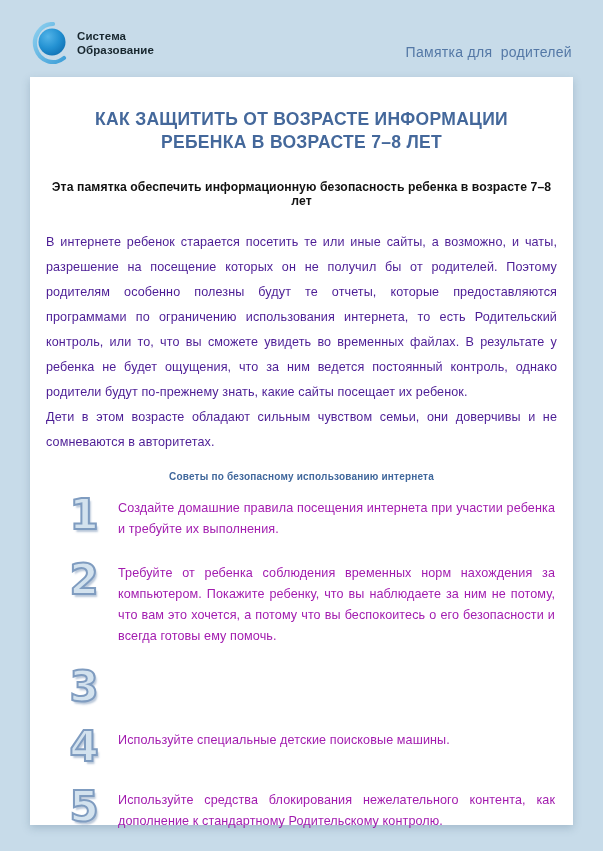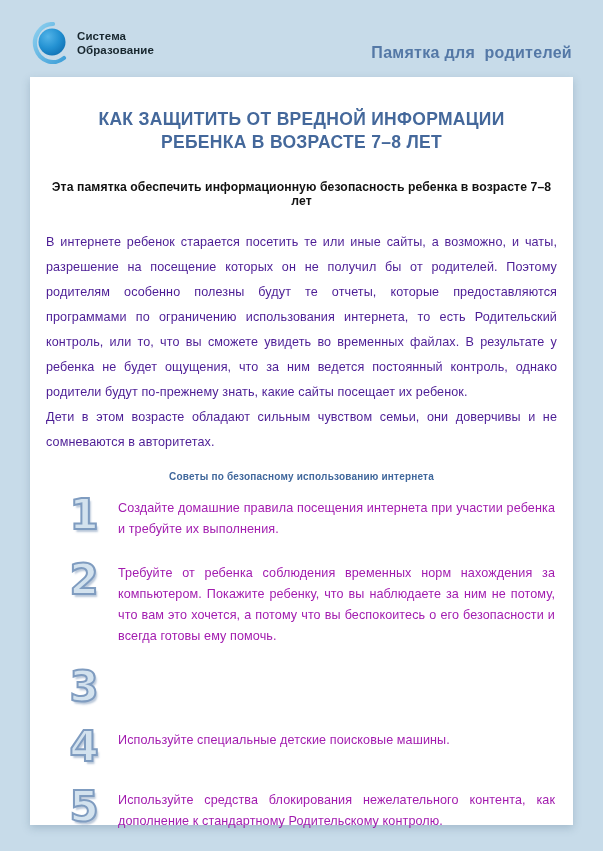--- a/index.html
+++ b/index.html
@@ -17,21 +17,21 @@
     display: flex; justify-content: space-between; align-items: flex-start;
   }
   .logo { display: flex; align-items: center; gap: 7px; }
   .logo-icon { width: 40px; height: 42px; flex: 0 0 auto; }
   .logo-text {
     font-size: 11.5px; font-weight: 700; color: #17262e;
     line-height: 14px; letter-spacing: 0.1px;
   }
   .tagline {
     margin-top: 22px;
-    font-size: 16px; font-weight: 700; color: #5478a6;
+    font-size: 14px; font-weight: 400; color: #5478a6;
     letter-spacing: 0.3px; white-space: pre; margin-left: 28px;
   }
 
   
   .card {
     position: absolute; left: 30px; top: 77px;
     width: 543px; height: 748px;
     background: #ffffff;
     box-shadow: 0 3px 8px rgba(60, 90, 120, 0.25);
     padding: 31px 16px 0 16px;
@@ -117,21 +117,21 @@
         <div>Система</div>
         <div>Образование</div>
       </span>
     </div>
     <div class="tagline">Памятка для  родителей</div>
   </div>
 
   <div class="card">
 
     <div class="doc-title">
-      <div>КАК ЗАЩИТИТЬ ОТ ВРЕДНОЙ ИНФОРМАЦИИ</div>
+      <div>КАК ЗАЩИТИТЬ ОТ ВОЗРАСТЕ ИНФОРМАЦИИ</div>
       <div>РЕБЕНКА В ВОЗРАСТЕ 7–8 ЛЕТ</div>
     </div>
 
     <div class="doc-subtitle">Эта памятка обеспечить информационную безопасность ребенка в возрасте 7–8 лет</div>
 
     <div class="body-text">
       <div>В интернете ребенок старается посетить те или иные сайты, а возможно, и чаты, разрешение на посещение которых он не получил бы от родителей. Поэтому родителям особенно полезны будут те отчеты, которые предоставляются программами по ограничению использования интернета, то есть Родительский контроль, или то, что вы сможете увидеть во временных файлах. В результате у ребенка не будет ощущения, что за ним ведется постоянный контроль, однако родители будут по-прежнему знать, какие сайты посещает их ребенок.</div>
       <div>Дети в этом возрасте обладают сильным чувством семьи, они доверчивы и не сомневаются в авторитетах.</div>
     </div>
 

